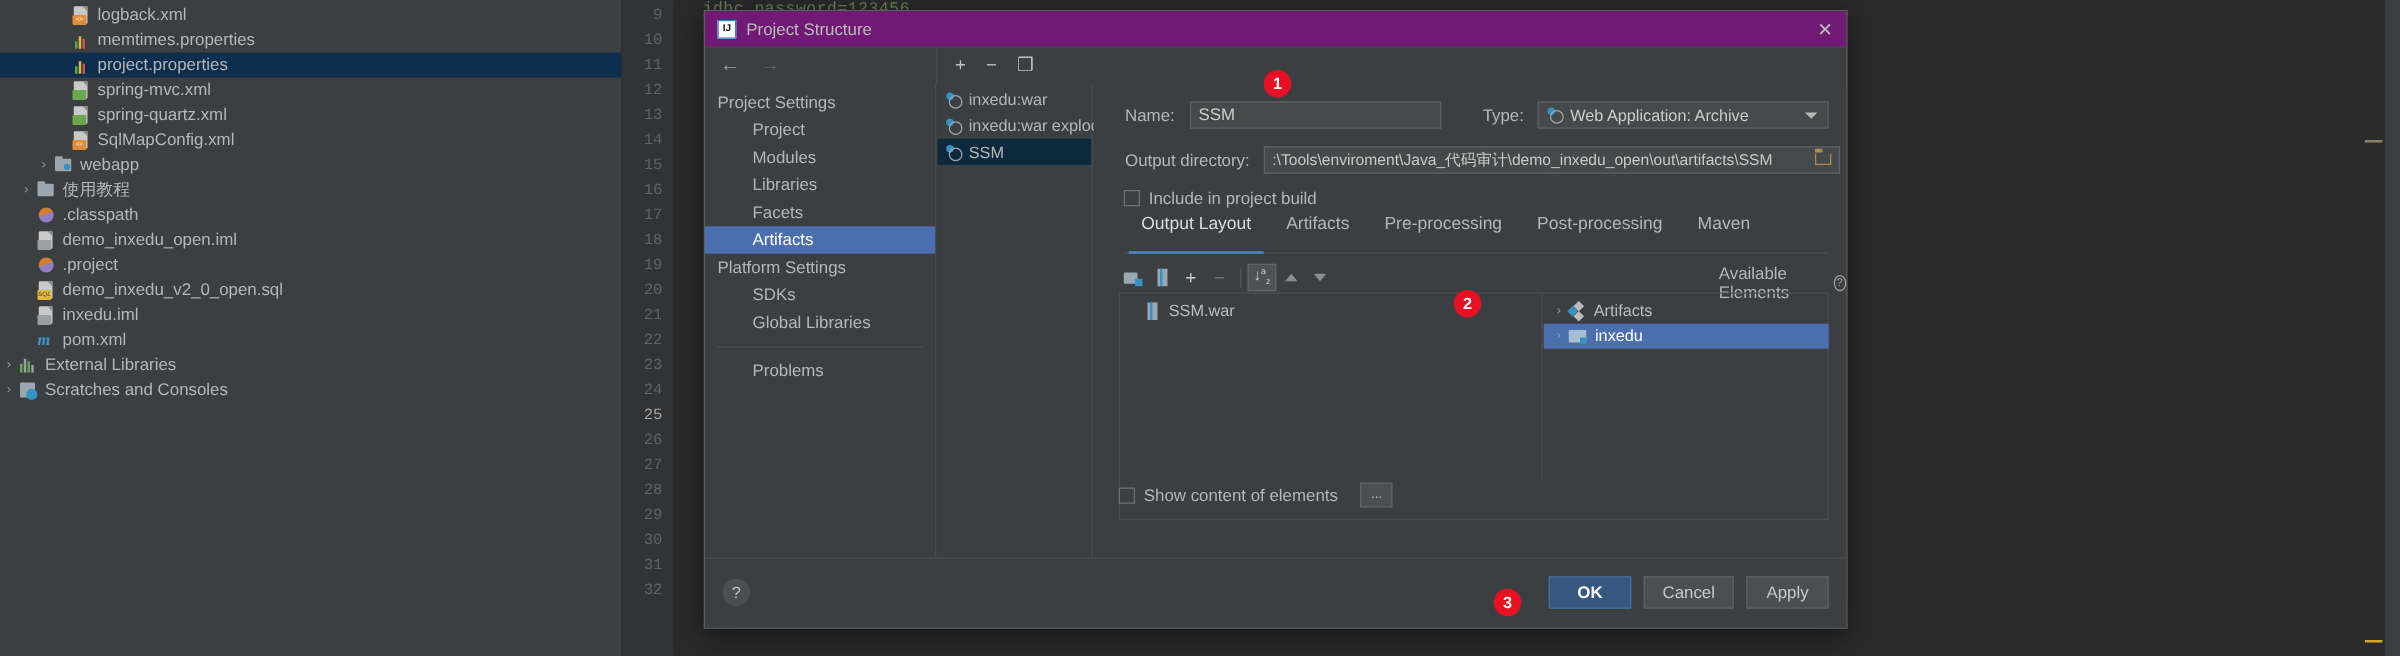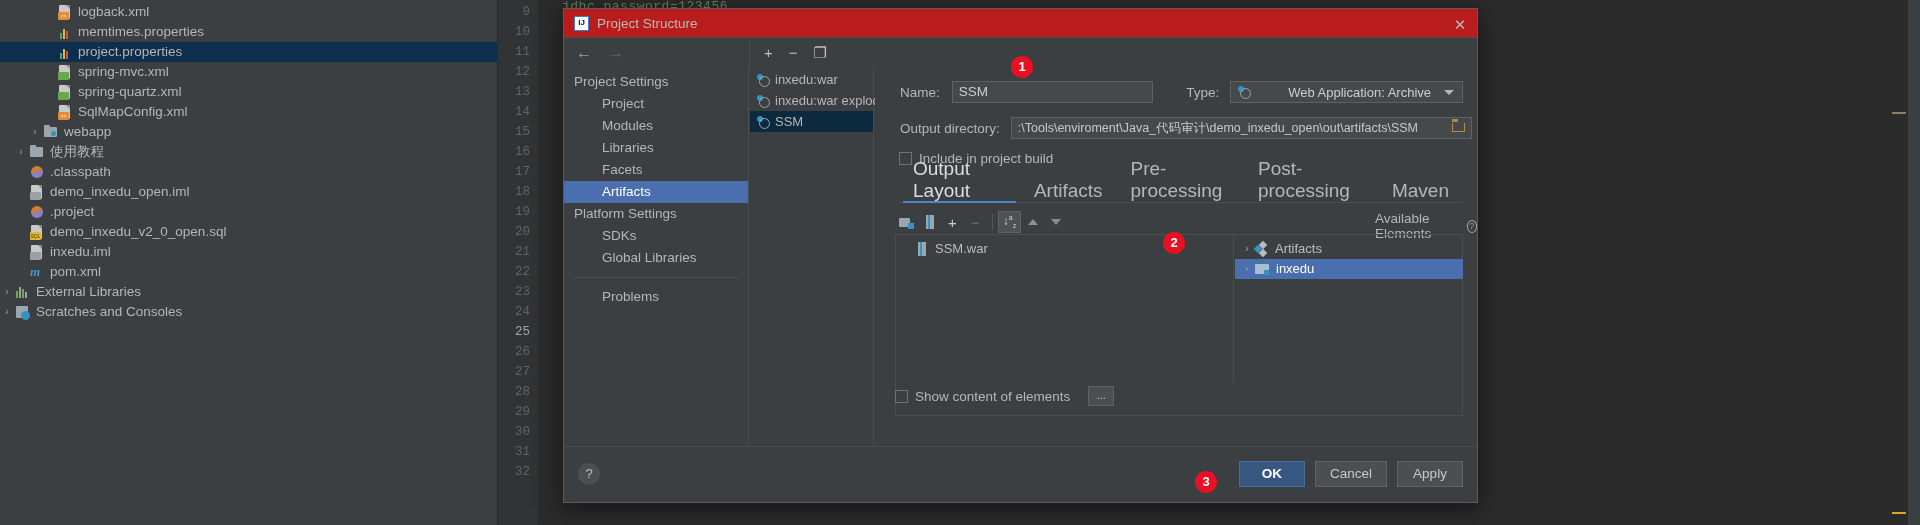--- a/index.html
+++ b/index.html
@@ -121,21 +121,21 @@
   .editor-band { position:absolute; left:1480px; top:350px; right:12px; height:22px; background:#313335;}
   .editor-band2 { position:absolute; left:1480px; top:373px; right:12px; bottom:0; background:#2b2b2b;}
 
   
   .dialog {
     position:absolute; left:563px; top:8px; width:915px; height:495px;
     background:#3c3f41; border:1px solid #5a5d5f;
     box-shadow:0 5px 22px rgba(0,0,0,.55);
   }
   .dlg-title {
-    height:29px; background:#b91c1c;
+    height:29px; background:#701a75;
     display:flex; align-items:center; padding-left:10px;
     border-bottom:1px solid #4a4d4f;
   }
   .ij-logo {
     width:15px; height:15px; margin-right:8px; flex:0 0 15px;
     border:1.5px solid #3d7fc1; background:#fff; position:relative;
   }
   .ij-logo:after{
     content:"IJ"; position:absolute; inset:0; color:#111; font-size:8px;
     line-height:12px; text-align:center; font-weight:bold;
@@ -217,21 +217,21 @@
   .txt-field {
     background:#45494a; border:1px solid #5e6264; color:#cdcdcd;
     font-size:13.5px; height:22px; line-height:20px; padding:0 6px;
     font-family:"Liberation Sans", sans-serif;
   }
   .name-input { margin-left:12px; width:204px; }
   .type-lbl { margin-left:33px; }
   .type-combo {
     margin-left:11px; width:236px; position:relative; display:flex;
     align-items:center; padding-left:6px; background:#45494a;
-    border:1px solid #5e6264; height:22px; color:#cdcdcd; font-size:13px;gap:32px;
+    border:1px solid #5e6264; height:22px; color:#cdcdcd; font-size:13px;
   }
   .type-combo .ca { position:absolute; right:8px; top:8px;
     border-left:5px solid transparent; border-right:5px solid transparent;
     border-top:5px solid #b6b6b6; }
   .row-out {
     position:absolute; left:25px; top:50px; right:5px; height:22px;
     display:flex; align-items:center;
   }
   .out-input {
     margin-left:11px; flex:1; color:#c8c8c8; font-size:12.5px;
@@ -254,21 +254,21 @@
     margin-right:7px; flex:0 0 13px;
   }
   .chk-lbl { font-size:13.5px; color:#b6b6b6; }
 
   .tabs {
     position:absolute; left:24px; top:110px; right:14px; height:26px;
     display:flex; align-items:flex-end; gap:0;
     border-bottom:1px solid #4a4d4f;
   }
   .tab {
-    font-size:19px; color:#b6b6b6; padding:0 14px 0 14px;
+    font-size:14px; color:#b6b6b6; padding:0 14px 16px 14px;
     position:relative;
   }
   .tab.active { color:#dcdcdc; }
   .tab.active:after {
     content:""; position:absolute; left:4px; right:4px; bottom:-1px;
     height:2px; background:#4a88c7;
   }
 
   .lay-toolbar {
     position:absolute; left:20px; top:143px; width:300px; height:24px;

